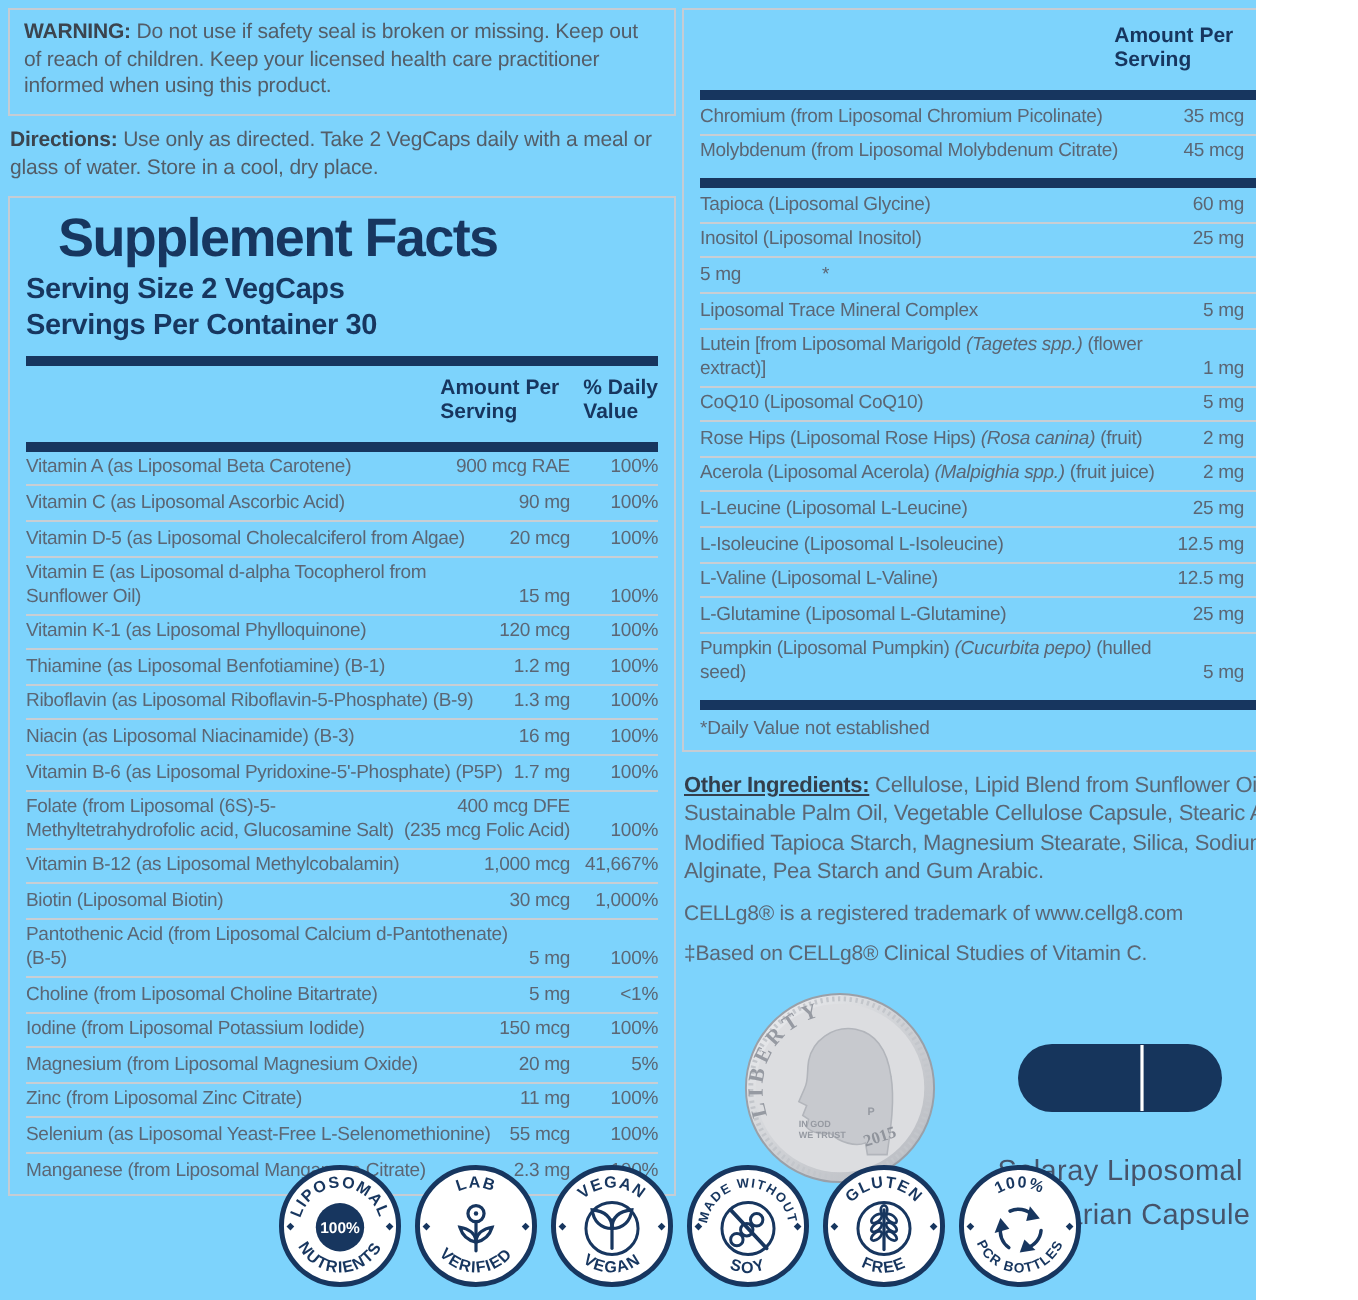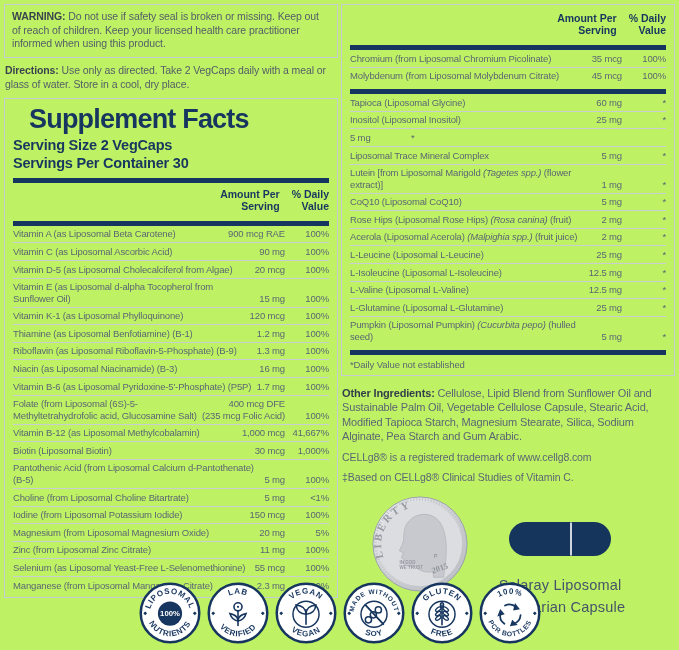--- a/index.html
+++ b/index.html
@@ -1,46 +1,46 @@
 <!DOCTYPE html>
 <html><head>
 <meta charset="utf-8">
 <style>
   html,body{margin:0;padding:0;background:#fff;}
-  .page{position:relative;width:679px;height:650px;background:#bef264;overflow:hidden;
+  .page{position:relative;width:628px;height:650px;background:#7dd3fc;overflow:hidden;
         font-family:"Liberation Sans","DejaVu Sans",sans-serif;color:#5b6674;}
   .col{position:absolute;top:4px;width:334px;}
   .col.left{left:4px;}
   .col.right{left:341px;}
 
   .warnbox{border:1.5px solid #c6ccd3;padding:5px 7px 6px;font-size:10.5px;line-height:1.3;
            color:#535d68;letter-spacing:-0.1px;}
   .warnbox b,.dirs b{color:#3b444e;}
   .dirs{padding:6px 2px 3px 1px;font-size:10.5px;line-height:1.3;color:#535d68;letter-spacing:-0.1px;}
 
   .facts{border:1.5px solid #c6ccd3;margin-top:4px;padding:5px 8px 3px;}
   .facts.rp{margin-top:0;padding-top:2px;}
   .sf-title{font-size:27px;font-weight:bold;color:#17365f;letter-spacing:-0.8px;line-height:1.08;margin:1px 16px 3px;}
   .sf-serving{font-size:14.5px;font-weight:bold;color:#17365f;letter-spacing:-0.2px;line-height:1.22;}
   .bar{height:5px;background:#17365f;margin-top:5px;}
   .cols-header{display:flex;justify-content:flex-end;gap:12px;padding:5px 0 4px;
-               font-size:10.5px;font-weight:bold;color:#17365f;text-align:right;line-height:1.15;}
+               font-size:10.5px;font-weight:bold;color:#17365f;text-align:left;line-height:1.15;}
   .cols-header .chc{flex:0 0 auto;}
   .frow{display:flex;align-items:flex-end;padding:2.5px 0;font-size:9.5px;line-height:1.22;
         letter-spacing:-0.15px;color:#5b6674;}
   .frow + .frow{border-top:1px solid #c9ced3;}
   .flabel{flex:1 1 auto;padding-right:4px;}
   .flabel i{font-style:italic;}
   .famount{flex:0 0 auto;white-space:nowrap;text-align:right;}
   .famount .fsub{display:block;}
   .fdv{flex:0 0 44px;text-align:right;white-space:nowrap;}
   .footnote{font-size:9.5px;color:#5b6674;padding:4px 0 2px;letter-spacing:-0.1px;}
 
   .oi{font-size:11px;line-height:1.3;margin:10px 1px 0;color:#5b6674;letter-spacing:-0.15px;}
-  .oi b{color:#333e4b;}
+  .oi b{color:#333e4b;text-decoration:underline;}
   .tm{font-size:10.5px;margin:8px 1px 0;color:#5b6674;letter-spacing:-0.1px;}
 
   .scale-row{display:flex;align-items:flex-start;gap:26px;margin-top:12px;padding-left:30px;}
   .capsule-wrap{margin-top:26px;text-align:center;}
   .cap-caption{margin-top:14px;font-size:14.5px;line-height:1.5;color:#46536a;letter-spacing:0.2px;}
 
   .badges{position:absolute;left:0;top:582px;width:679px;display:flex;justify-content:center;gap:6px;}
   .badge{width:62px;height:62px;display:block;}
 </style>
 </head>

